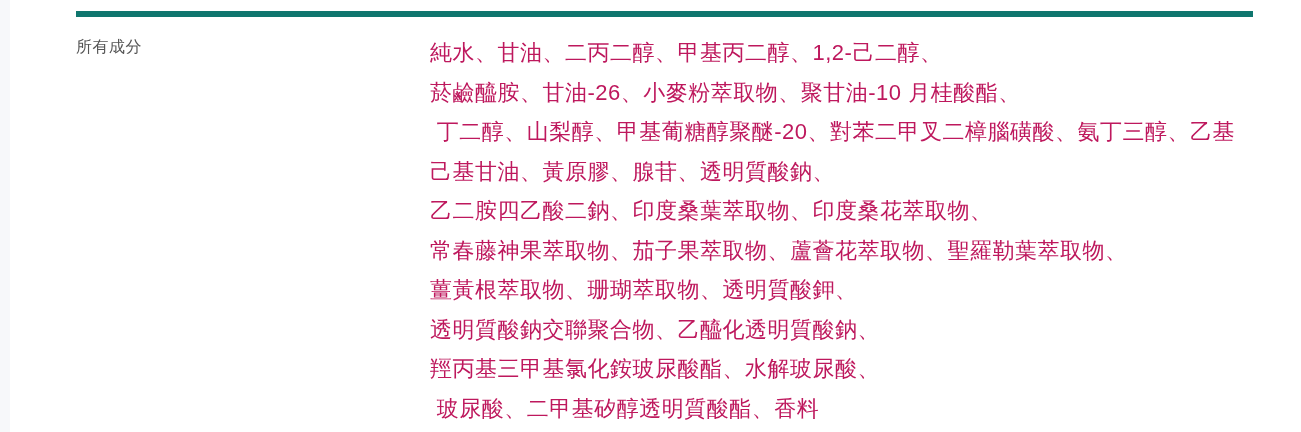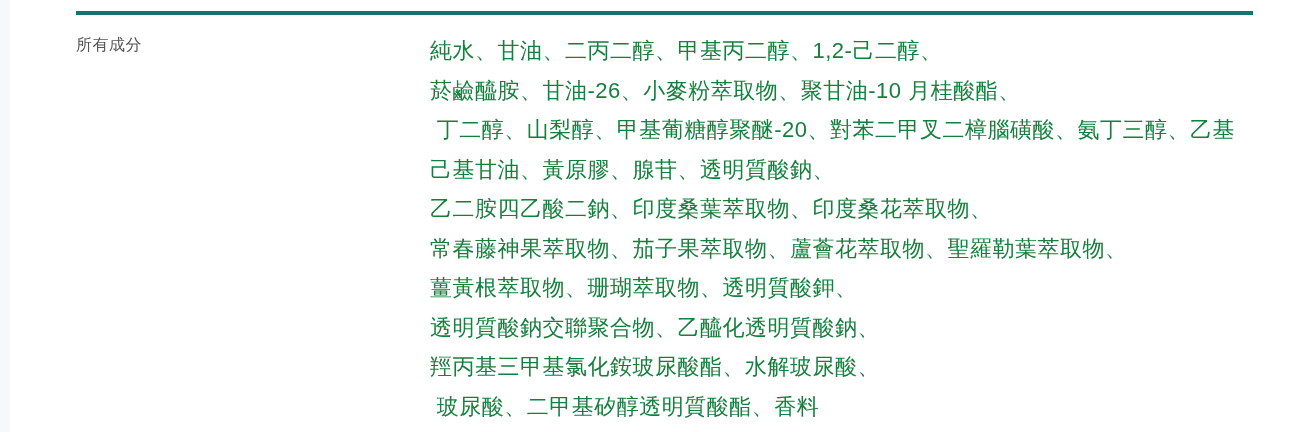--- a/index.html
+++ b/index.html
@@ -21,38 +21,38 @@
     top: 0;
     width: 10px;
     height: 432px;
     background: #f7f8fa;
   }
   .spec-row {
     position: absolute;
     left: 76px;
     top: 11px;
     width: 1177px;
-    border-top: 4px solid #0f766e;
+    border-top: 6px solid #0f766e;
     display: flex;
     align-items: flex-start;
   }
   .spec-label {
     flex: 0 0 354px;
     padding-top: 19px;
     font-size: 16px;
     line-height: 22px;
     color: #555555;
     letter-spacing: 0.5px;
   }
   .spec-value {
     flex: 1 1 auto;
     padding-top: 16px;
     font-size: 22px;
     line-height: 39.5px;
-    color: #15803d;
+    color: #be185d;
     letter-spacing: 0.5px;
     white-space: pre-wrap;
     word-break: break-all;
   }
 </style>
 </head>
 <body>
 
 <div class="left-strip"></div>
 

